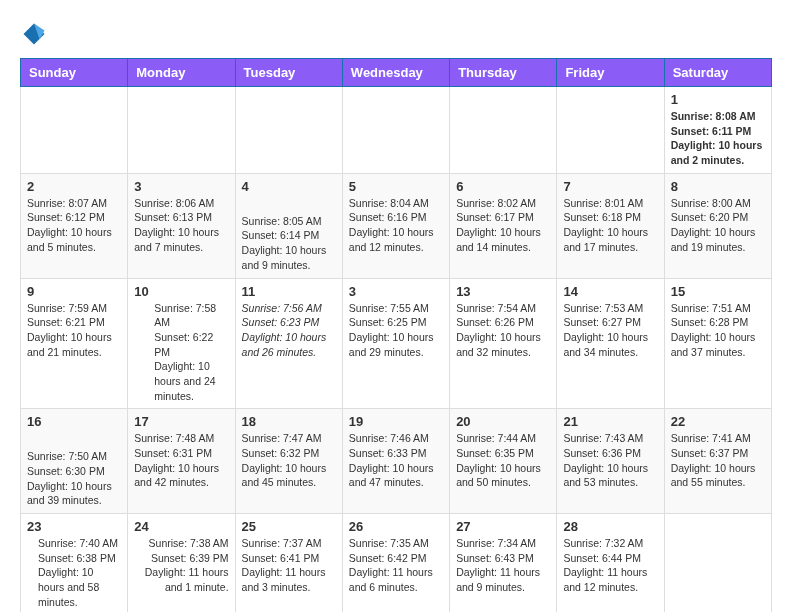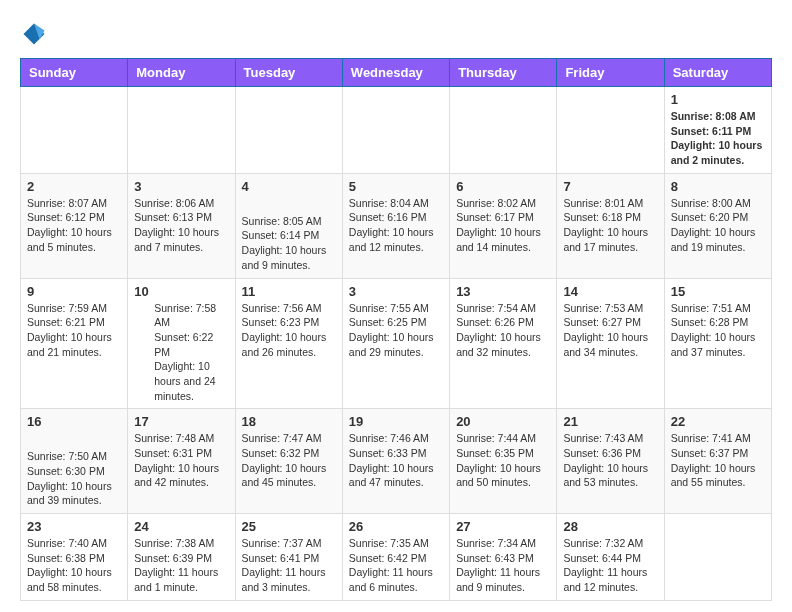--- a/index.html
+++ b/index.html
@@ -193,21 +193,21 @@
 Daylight: 10 hours and 21 minutes.</div>
         </td>
         <td>
           <span class="day-number">10</span>
           <div class="day-info" style="white-space: pre-line; margin-left: 20px;">Sunrise: 7:58 AM
 Sunset: 6:22 PM
 Daylight: 10 hours and 24 minutes.</div>
         </td>
         <td>
           <span class="day-number">11</span>
-          <div class="day-info" style="white-space: pre-line;">Sunrise: 7:56 AM
+          <div class="day-info" style="white-space: pre-line; font-style: italic;">Sunrise: 7:56 AM
 Sunset: 6:23 PM
 Daylight: 10 hours and 26 minutes.</div>
         </td>
         <td>
           <span class="day-number">3</span>
           <div class="day-info" style="white-space: pre-line;">Sunrise: 7:55 AM
 Sunset: 6:25 PM
 Daylight: 10 hours and 29 minutes.</div>
         </td>
         <td>
@@ -269,27 +269,27 @@
         <td>
           <span class="day-number">22</span>
           <div class="day-info" style="white-space: pre-line;">Sunrise: 7:41 AM
 Sunset: 6:37 PM
 Daylight: 10 hours and 55 minutes.</div>
         </td>
       </tr>
       <tr>
         <td>
           <span class="day-number">23</span>
-          <div class="day-info" style="white-space: pre-line;">Sunrise: 7:40 AM
+          <div class="day-info" style="white-space: pre-line; margin-left: 11px;">Sunrise: 7:40 AM
 Sunset: 6:38 PM
 Daylight: 10 hours and 58 minutes.</div>
         </td>
         <td>
           <span class="day-number">24</span>
-          <div class="day-info" style="white-space: pre-line;">Sunrise: 7:38 AM
+          <div class="day-info" style="white-space: pre-line; text-align: right;">Sunrise: 7:38 AM
 Sunset: 6:39 PM
 Daylight: 11 hours and 1 minute.</div>
         </td>
         <td>
           <span class="day-number">25</span>
           <div class="day-info" style="white-space: pre-line;">Sunrise: 7:37 AM
 Sunset: 6:41 PM
 Daylight: 11 hours and 3 minutes.</div>
         </td>
         <td>

